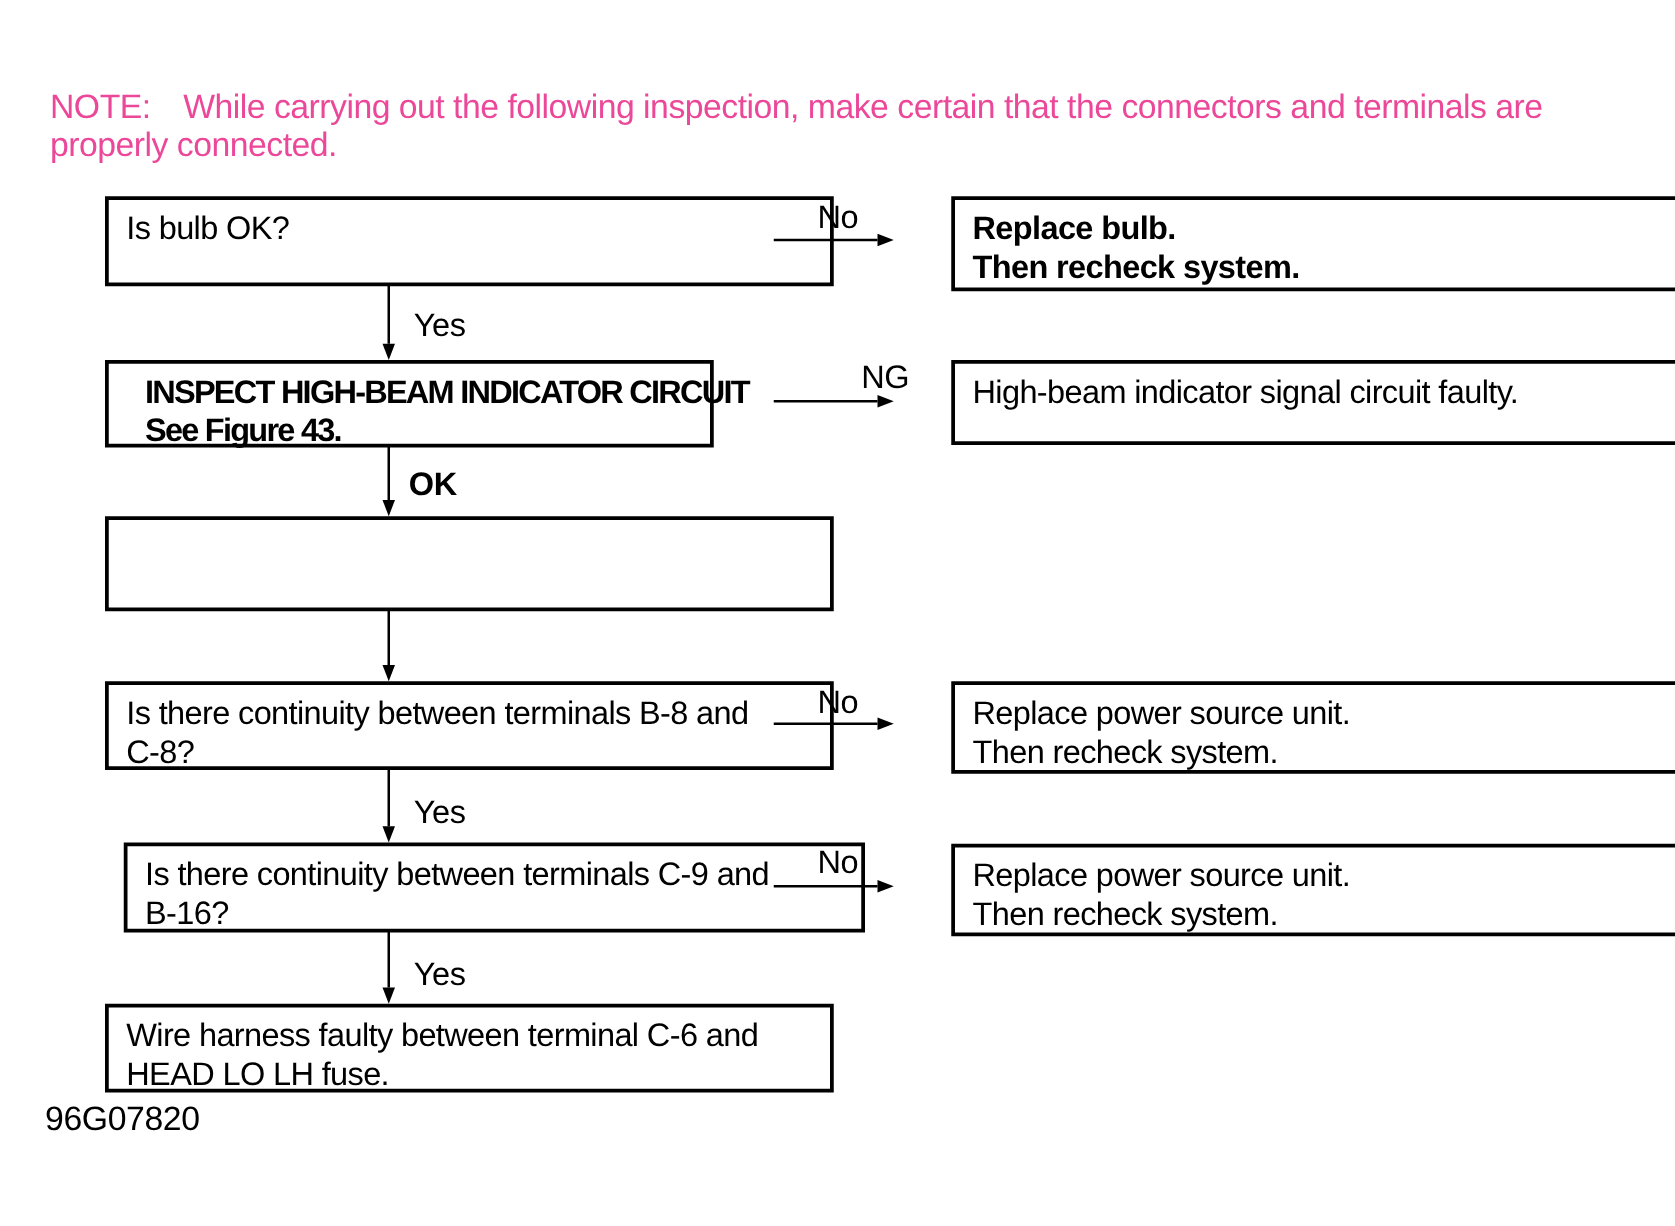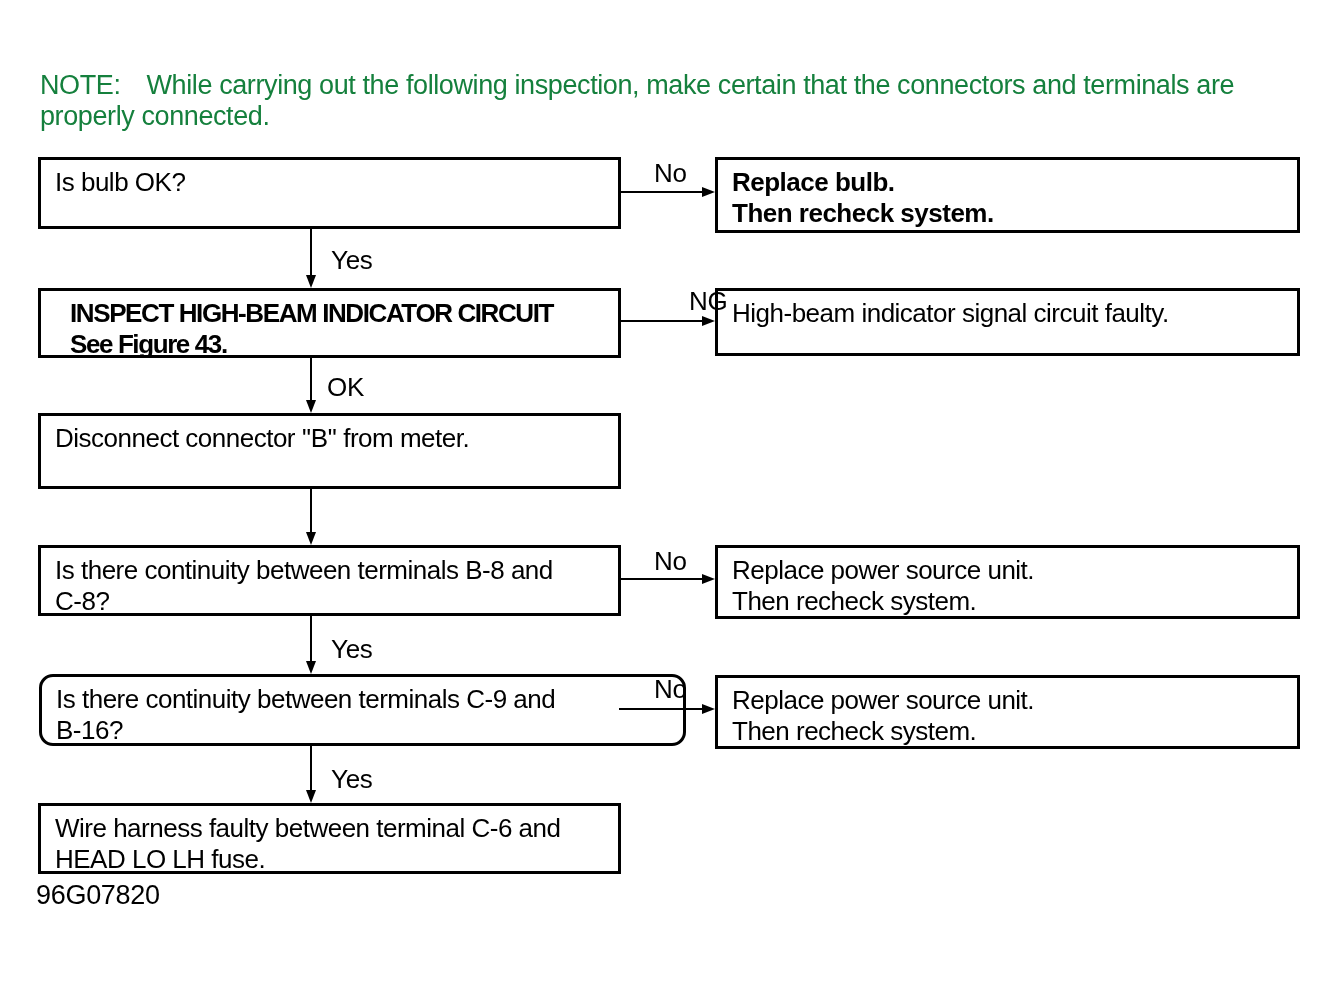--- a/index.html
+++ b/index.html
@@ -17,32 +17,33 @@
     overflow: hidden;
   }
   .note {
     position: absolute;
     left: 40px;
     top: 70px;
     width: 1272px;
     font-size: 27px;
     line-height: 31px;
     letter-spacing: -0.4px;
-    color: #15803d;
+    color: #ec4899;
   }
   .note .note-label { margin-right: 26px; }
   .fbox {
     position: absolute;
     box-sizing: border-box;
     border: 3px solid #000;
     background: #fff;
     padding: 7px 6px 0 14px;
     font-size: 26px;
     line-height: 31px;
     letter-spacing: -0.5px;
+    margin-left: 46px;
   }
   .fbox .bl { white-space: nowrap; }
   .fbox.bold .bl { font-weight: bold; letter-spacing: -1.4px; }
   .vline {
     position: absolute;
     width: 2px;
     background: #000;
   }
   .hline {
     position: absolute;
@@ -84,35 +85,34 @@
 <div class="page">
 
   <div class="note">
     <span class="note-label">NOTE:</span><span>While carrying out the following inspection, make certain that the connectors and terminals are properly connected.</span>
   </div>
 
   <div class="fbox" style="left:38px; top:157px; width:583px; height:72px;">
     <div class="bl">Is bulb OK?</div>
   </div>
 
-  <div class="fbox bold" style="left:38px; top:288px; width:583px; height:70px;padding-left:29px;">
+  <div class="fbox bold" style="left:38px; top:288px; width:487px; height:70px;padding-left:29px;">
     <div class="bl">INSPECT HIGH-BEAM INDICATOR CIRCUIT</div>
     <div class="bl">See Figure 43.</div>
   </div>
 
   <div class="fbox" style="left:38px; top:413px; width:583px; height:76px;">
-    <div class="bl">Disconnect connector ''B'' from meter.</div>
   </div>
 
   <div class="fbox" style="left:38px; top:545px; width:583px; height:71px;">
     <div class="bl">Is there continuity between terminals B-8 and</div>
     <div class="bl">C-8?</div>
   </div>
 
-  <div class="fbox" style="left:39px; top:674px; width:647px; height:72px;border-radius:14px;">
+  <div class="fbox" style="left:53px; top:674px; width:593px; height:72px;">
     <div class="bl">Is there continuity between terminals C-9 and</div>
     <div class="bl">B-16?</div>
   </div>
 
   <div class="fbox" style="left:38px; top:803px; width:583px; height:71px;">
     <div class="bl">Wire harness faulty between terminal C-6 and</div>
     <div class="bl">HEAD LO LH fuse.</div>
   </div>
 
   <div class="fbox" style="left:715px; top:157px; width:585px; height:76px;font-weight:bold;">
@@ -133,21 +133,21 @@
     <div class="bl">Replace power source unit.</div>
     <div class="bl">Then recheck system.</div>
   </div>
 
   <div class="vline" style="left:310px; top:227px; height:48px;"></div>
   <div class="varrow" style="left:306px; top:275px;"></div>
   <span class="lbl" style="left:331px; top:245px;">Yes</span>
 
   <div class="vline" style="left:310px; top:356px; height:44px;"></div>
   <div class="varrow" style="left:306px; top:400px;"></div>
-  <span class="lbl" style="left:327px; top:372px;">OK</span>
+  <span class="lbl" style="left:327px; top:372px;font-weight:bold;">OK</span>
 
   <div class="vline" style="left:310px; top:487px; height:45px;"></div>
   <div class="varrow" style="left:306px; top:532px;"></div>
 
   <div class="vline" style="left:310px; top:614px; height:47px;"></div>
   <div class="varrow" style="left:306px; top:661px;"></div>
   <span class="lbl" style="left:331px; top:634px;">Yes</span>
 
   <div class="vline" style="left:310px; top:744px; height:46px;"></div>
   <div class="varrow" style="left:306px; top:790px;"></div>

